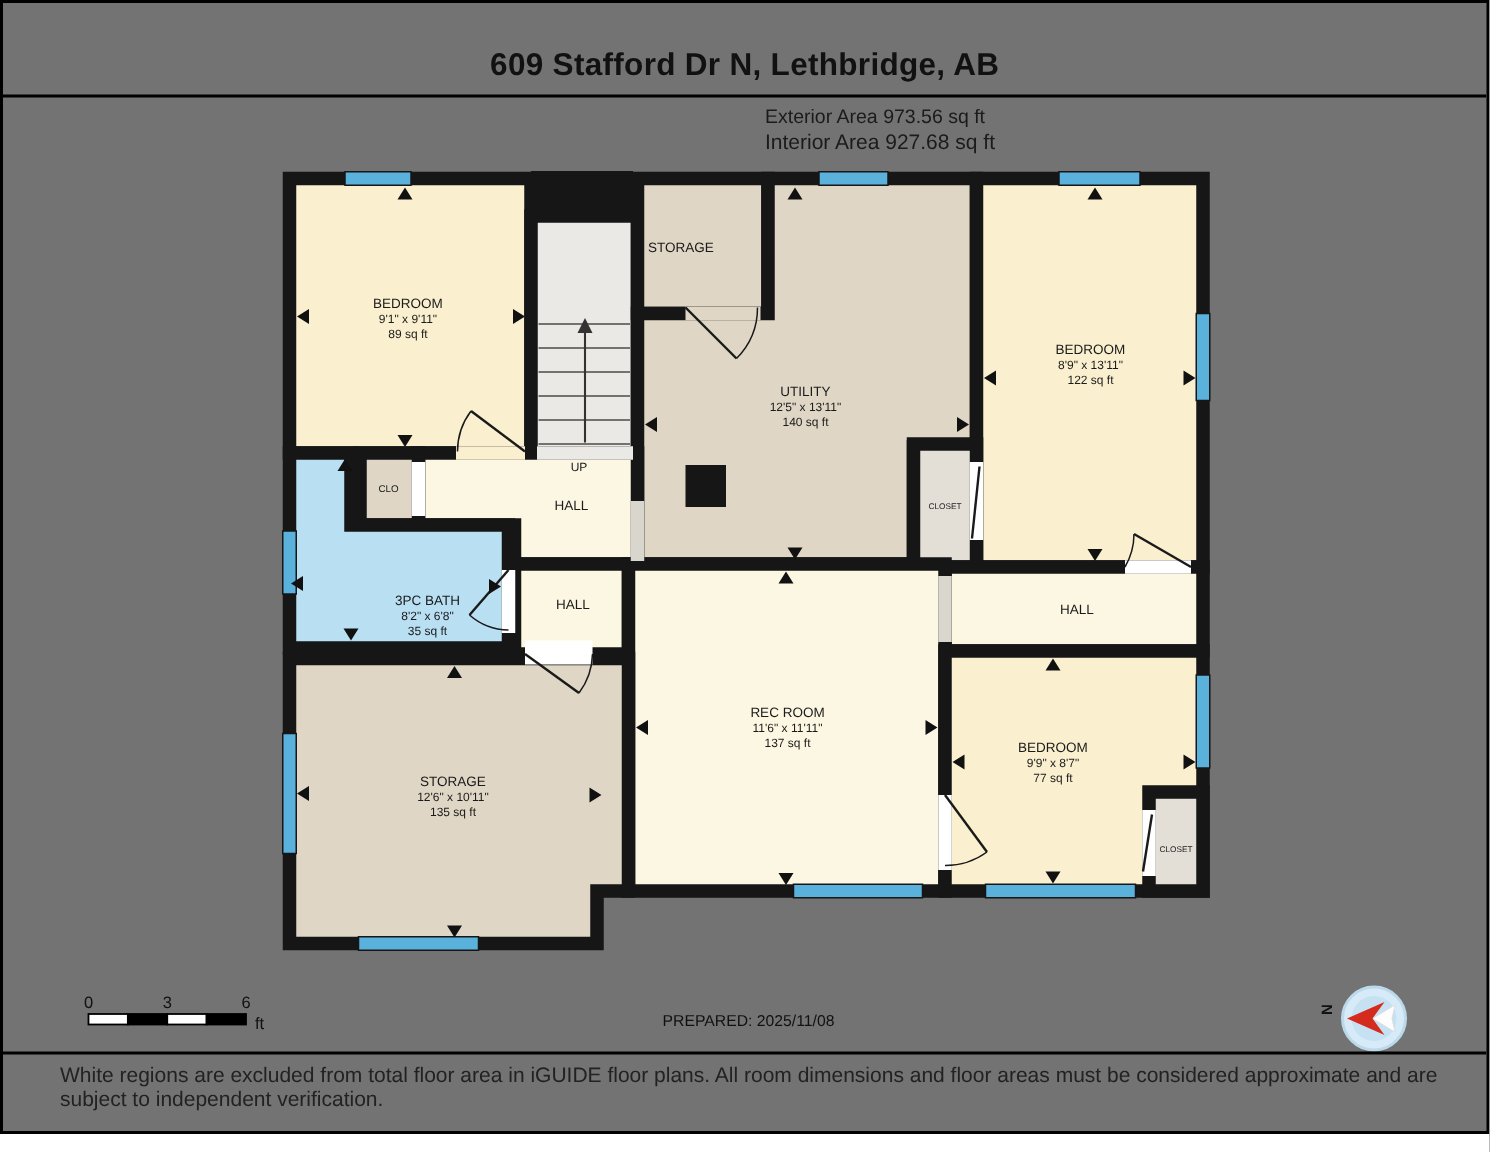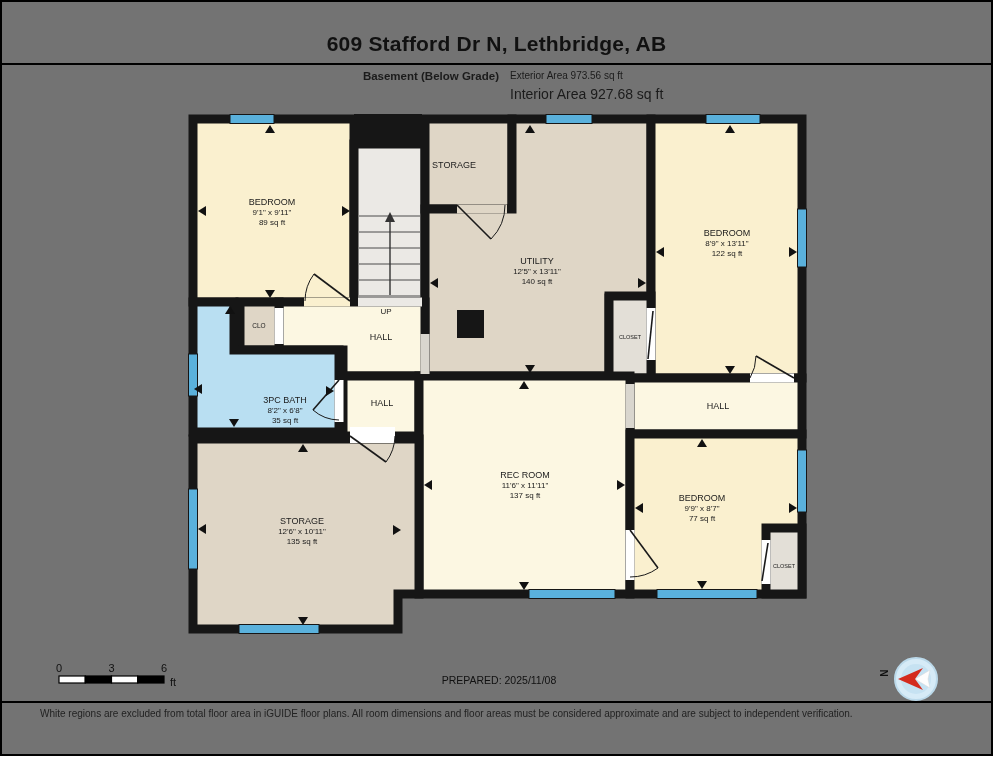--- a/index.html
+++ b/index.html
@@ -6,25 +6,25 @@
   .page{
     position:relative;width:993px;height:756px;box-sizing:border-box;
     border:2px solid #000;background:#737373;overflow:hidden;
     font-family:"Liberation Sans",sans-serif;color:#1b1b1b;
   }
   .title{position:absolute;top:30px;left:0;width:100%;text-align:center;
     font-size:21px;font-weight:bold;letter-spacing:.2px;color:#111;}
   .rule-top{position:absolute;top:61px;left:0;width:100%;height:2px;background:#000;}
   .floor-label{position:absolute;top:68px;left:0;width:497px;text-align:right;
     font-size:11.5px;font-weight:bold;}
-  .area-ext{position:absolute;top:68px;left:508px;font-size:10px;}
+  .area-ext{position:absolute;top:68px;left:508px;font-size:13px;}
   .area-int{position:absolute;top:84px;left:508px;font-size:14px;}
   .plan{position:absolute;top:0;left:0;}
   .rule-bottom{position:absolute;top:699px;left:0;width:100%;height:2px;background:#000;}
-  .disclaimer{position:absolute;top:706px;left:38px;font-size:10px;color:#222;}
+  .disclaimer{position:absolute;top:706px;left:38px;font-size:14px;color:#222;}
   
   .rm{stroke:#161616;stroke-width:9;stroke-linejoin:miter;}
   .cream{fill:#FAF0CF;} .hallc{fill:#FCF7E2;} .tan{fill:#DFD6C6;}
   .bathb{fill:#B9DFF2;} .stair{fill:#EBE9E5;} .clgrey{fill:#E3DFD7;}
   .win{fill:#5AB1DC;stroke:#161616;stroke-width:1;}
   .thr{fill:#D9D6CE;} .opn{fill:#FFFFFF;}
   .leaf{stroke:#1a1a1a;stroke-width:1.6;fill:none;}
   .arc{stroke:#1a1a1a;stroke-width:1;fill:none;}
   .tread{stroke:#4a4a4a;stroke-width:1;}
   .arr{fill:#111;}
@@ -33,21 +33,20 @@
   .sb-num{font-size:11px;fill:#111;text-anchor:middle;font-family:"Liberation Sans",sans-serif;}
   .sb-ft{font-size:11px;fill:#111;font-family:"Liberation Sans",sans-serif;}
   .prep{font-size:10.5px;fill:#111;text-anchor:middle;font-family:"Liberation Sans",sans-serif;}
 </style>
 </head>
 <body>
 
 <div class="page">
   <div class="title">609 Stafford Dr N, Lethbridge, AB</div>
   <div class="rule-top"></div>
-  <div class="floor-label">Basement (Below Grade)</div>
   <div class="area-ext">Exterior Area 973.56 sq ft</div>
   <div class="area-int">Interior Area 927.68 sq ft</div>
 
   <svg class="plan" width="993" height="768" viewBox="0 0 993 768">
 
     <g>
       <rect class="rm cream" x="191" y="117" width="161" height="183"></rect>
       <rect class="rm stair" x="352" y="142" width="71" height="158"></rect>
       <rect class="rm tan" x="423" y="117" width="87" height="90"></rect>
       <path class="rm tan" d="M423,207 L510,207 L510,117 L649,117 L649,296 L607,296 L607,374 L423,374 Z"></path>

